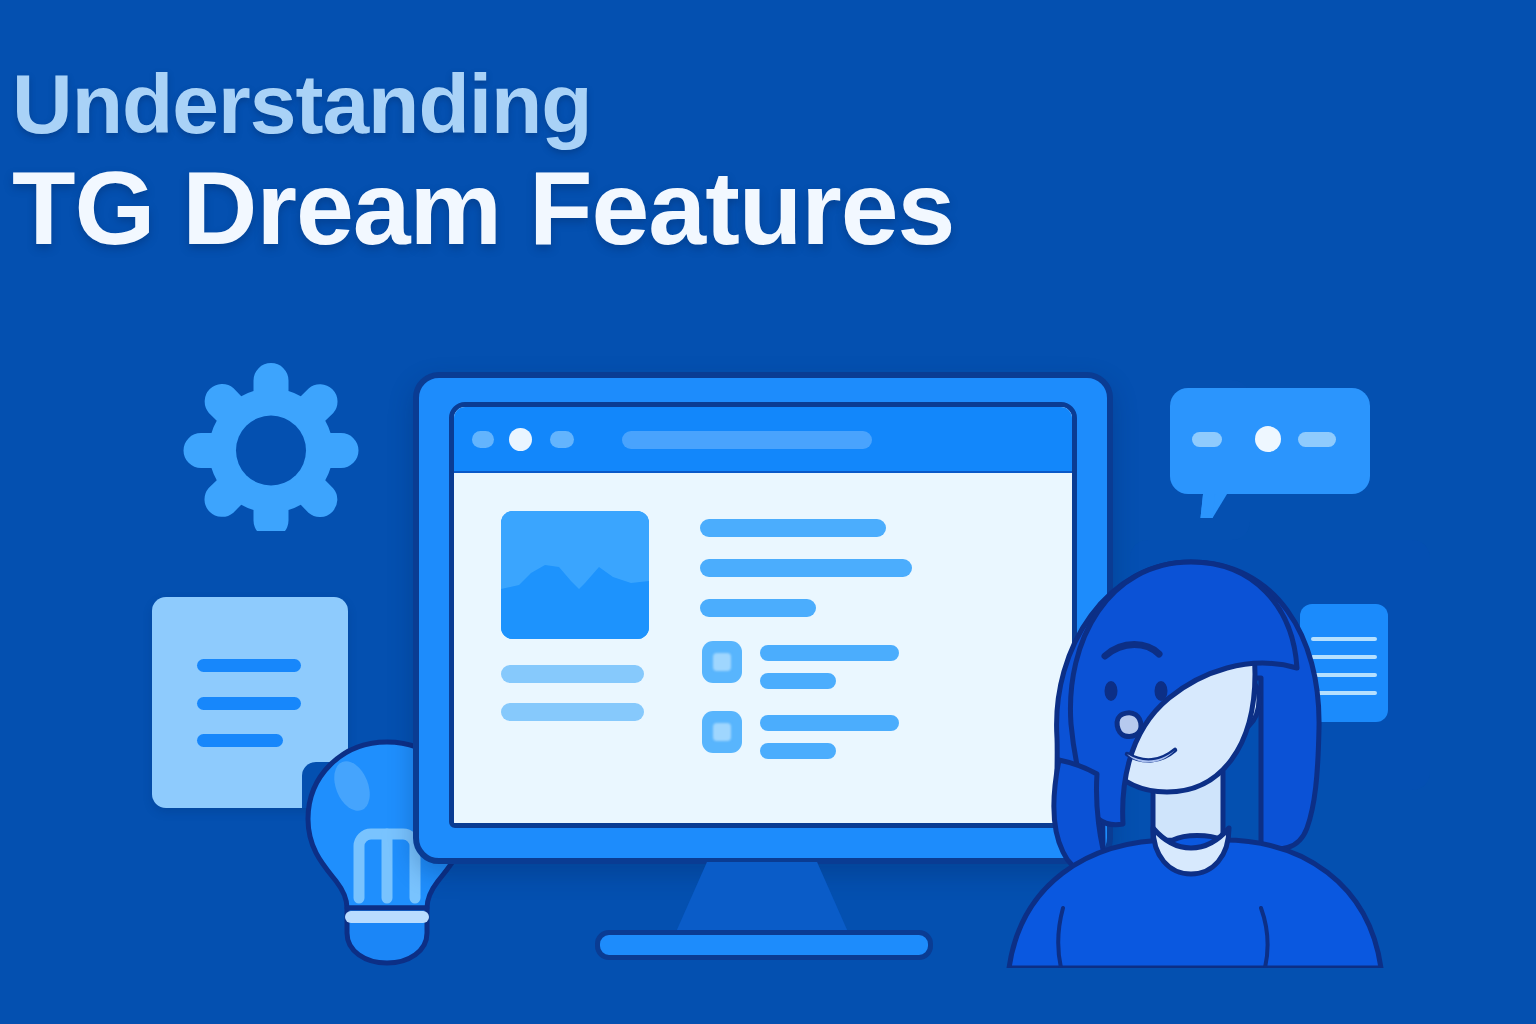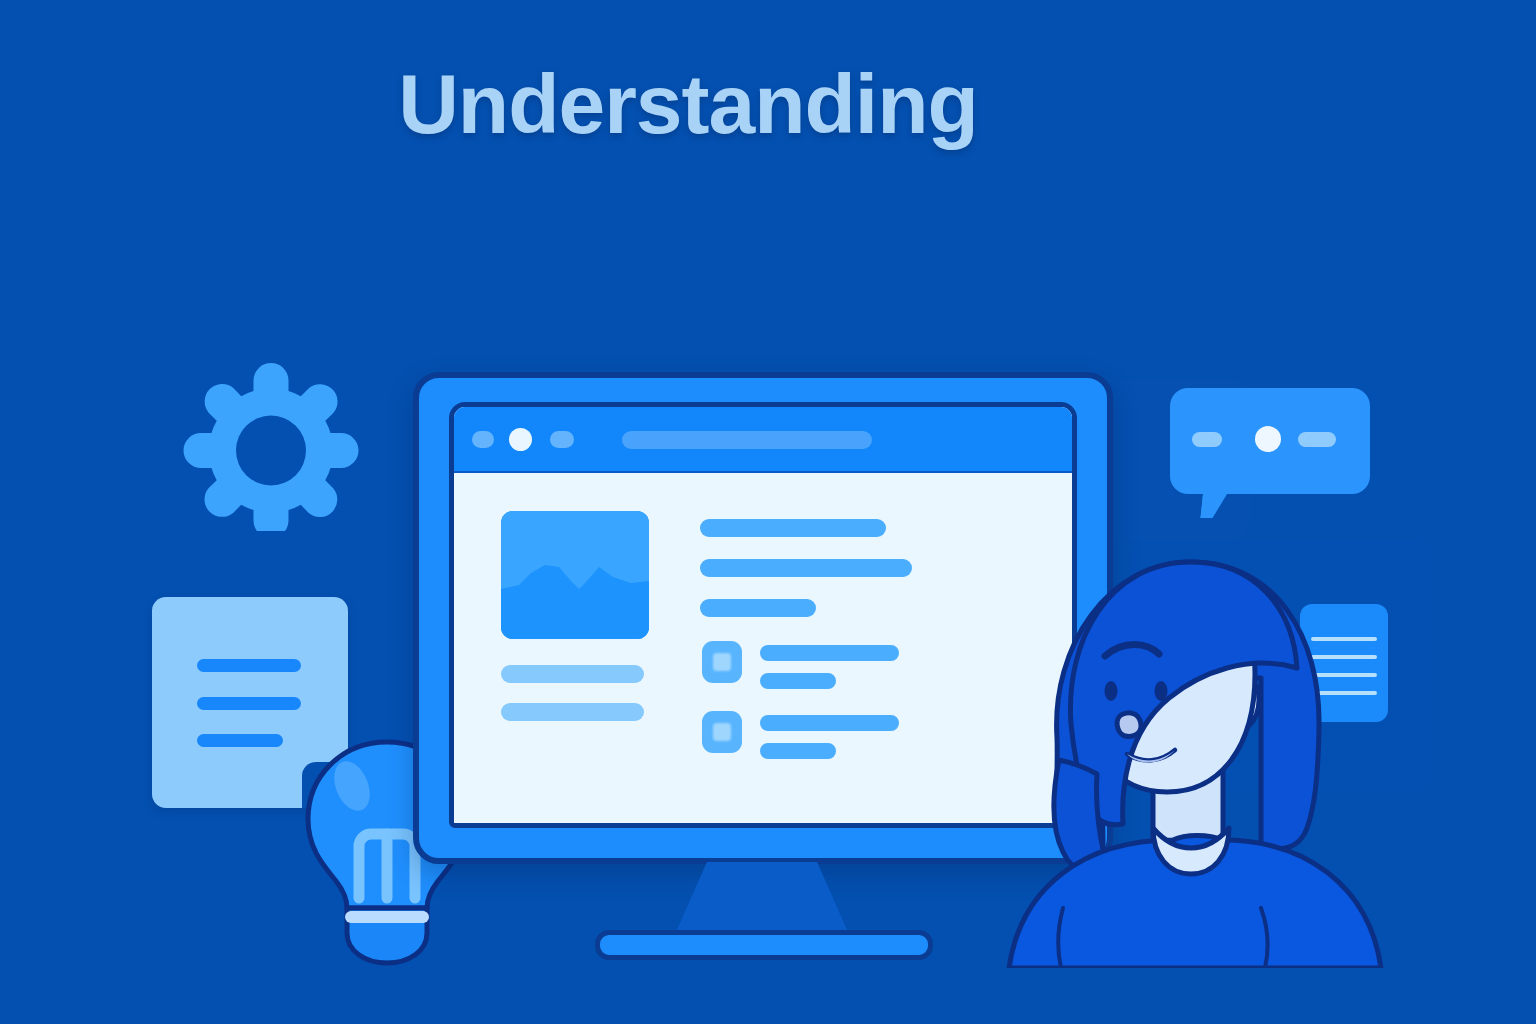--- a/index.html
+++ b/index.html
@@ -12,24 +12,23 @@
     width: 1536px;
     height: 1024px;
     overflow: hidden;
     background: #0450b0;
     font-family: "Liberation Sans", sans-serif;
   }
 
   
   .title-block {
     position: absolute;
-    left: 0;
+    left: 12px;
     top: 62px;
     width: 1376px;
-    text-align: center;
     user-select: none;
   }
   .title-line1 {
     font-family: "Liberation Sans", sans-serif;
     font-size: 84px;
     font-weight: 700;
     letter-spacing: -1px;
     color: #a9d2f7;
     line-height: 1.0;
     text-shadow: 0 3px 6px rgba(2,38,90,0.35);
@@ -299,20 +298,21 @@
 </head>
 <body>
 
 <div id="stage">
 
   <div class="bg-panel" style="left:1130px; top:540px; width:300px; height:250px;"></div>
   <div class="bg-panel" style="left:1050px; top:380px; width:200px; height:160px; opacity:.25;"></div>
 
   <div class="title-block">
     <div class="title-line1">Understanding</div>
+    <div class="title-line2">TG Dream Features</div>
   </div>
 
   <div class="gear-wrap">
     <svg width="190" height="175" viewBox="0 0 100 100" aria-hidden="true">
       <g fill="#3da4fd">
         <path d="M50 4 a10 10 0 0 1 10 10 v6 a32 32 0 0 1 7 3 l4.5 -4.5 a10 10 0 0 1 14.1 14.1 L81 37 a32 32 0 0 1 3 7 h6 a10 10 0 0 1 0 20 h-6 a32 32 0 0 1 -3 7 l4.5 4.5 a10 10 0 0 1 -14.1 14.1 L67 85 a32 32 0 0 1 -7 3 v6 a10 10 0 0 1 -20 0 v-6 a32 32 0 0 1 -7 -3 l-4.5 4.5 a10 10 0 0 1 -14.1 -14.1 L19 71 a32 32 0 0 1 -3 -7 h-6 a10 10 0 0 1 0 -20 h6 a32 32 0 0 1 3 -7 l-4.5 -4.5 a10 10 0 0 1 14.1 -14.1 L33 23 a32 32 0 0 1 7 -3 v-6 a10 10 0 0 1 10 -10 z"></path>
       </g>
       <circle cx="50" cy="54" r="20" fill="#0450b0"></circle>
     </svg>
   </div>

